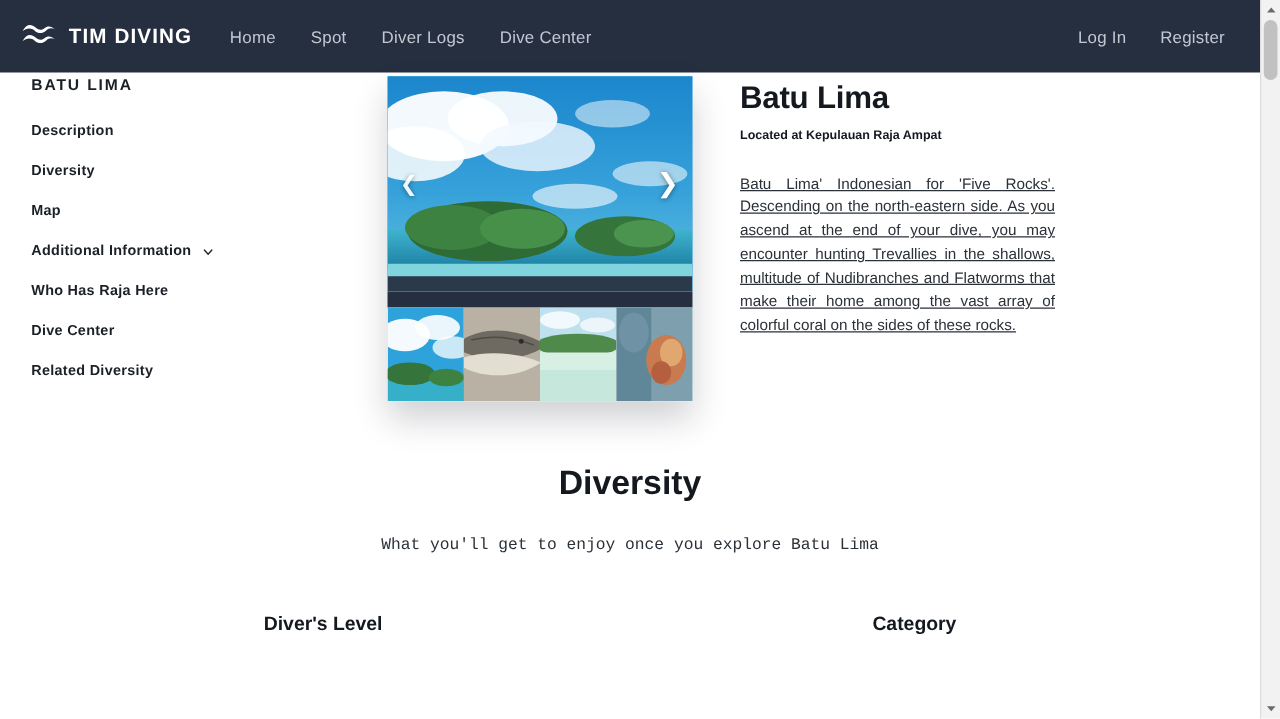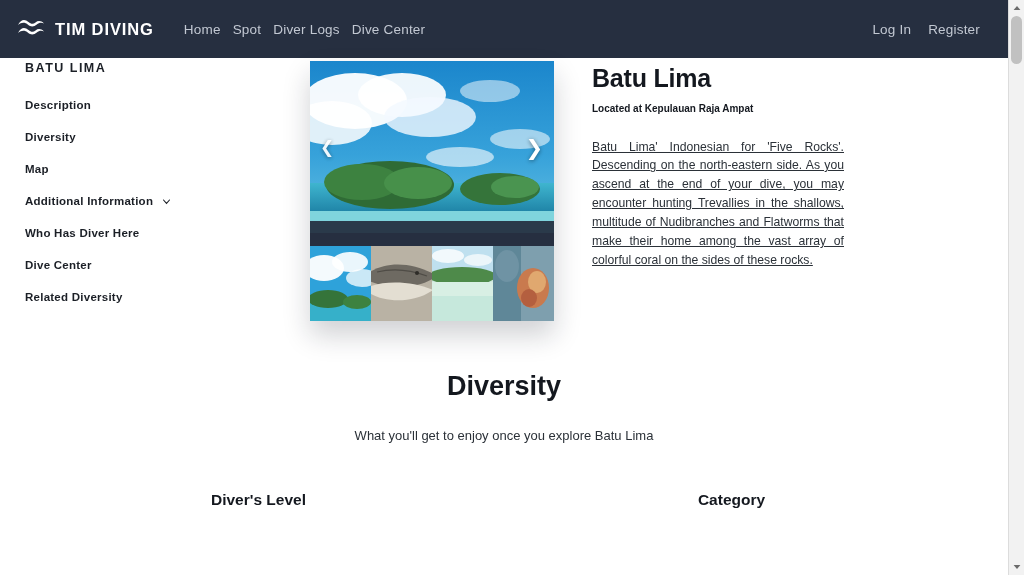--- a/index.html
+++ b/index.html
@@ -48,34 +48,34 @@
   .brand-name {
     color: #ffffff;
     font-size: 16.5px;
     font-weight: bold;
     letter-spacing: 0.9px;
     white-space: nowrap;
   }
   .nav-links {
     display: flex;
     align-items: center;
-    gap: 12px;
+    gap: 28px;
   }
   .nav-link {
     color: #c2c8d2;
     font-size: 13.5px;
     letter-spacing: 0.2px;
     white-space: nowrap;
     cursor: pointer;
   }
   .nav-right {
     margin-left: auto;
     display: flex;
     align-items: flex-start;
-    gap: 17px;
+    gap: 27px;
     padding-right: 14px;
   }
 
   
   .page {
     display: flex;
     align-items: center;
     padding-top: 0;
   }
 
@@ -201,20 +201,21 @@
   .div-title {
     font-size: 27px;
     font-weight: bold;
     color: #14181f;
     margin: 0 0 26px 0;
   }
   .div-sub {
     font-size: 13px;
     color: #2b3138;
     margin: 16px;
+    font-family: Liberation Mono, monospace;
   }
 
   .div-cols {
     display: flex;
     margin-top: 48px;
     padding: 0 40px 0 22px;
     box-sizing: border-box;
   }
   .div-col {
     flex: 1 1 33.33%;
@@ -355,21 +356,21 @@
       <div class="side-item">
         <span>Map</span>
       </div>
       <div class="side-item">
         <span>Additional Information</span>
         <svg class="chev-down" viewBox="0 0 12 12">
           <path d="M2 4 L6 8.5 L10 4" stroke="#1b1f26" stroke-width="1.4" fill="none" stroke-linecap="round"></path>
         </svg>
       </div>
       <div class="side-item">
-        <span>Who Has Diver Here</span>
+        <span>Who Has Raja Here</span>
       </div>
       <div class="side-item">
         <span>Dive Center</span>
       </div>
       <div class="side-item">
         <span>Related Diversity</span>
       </div>
     </div>
 
     <div class="content">

